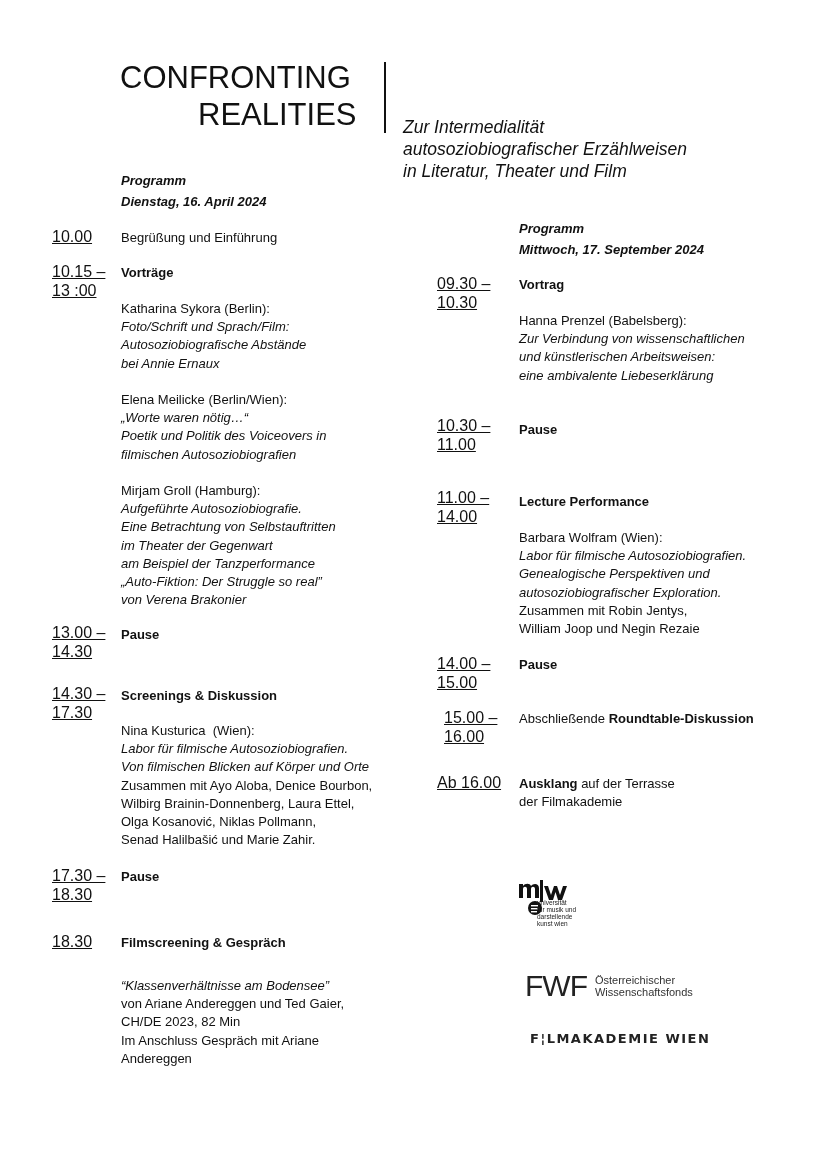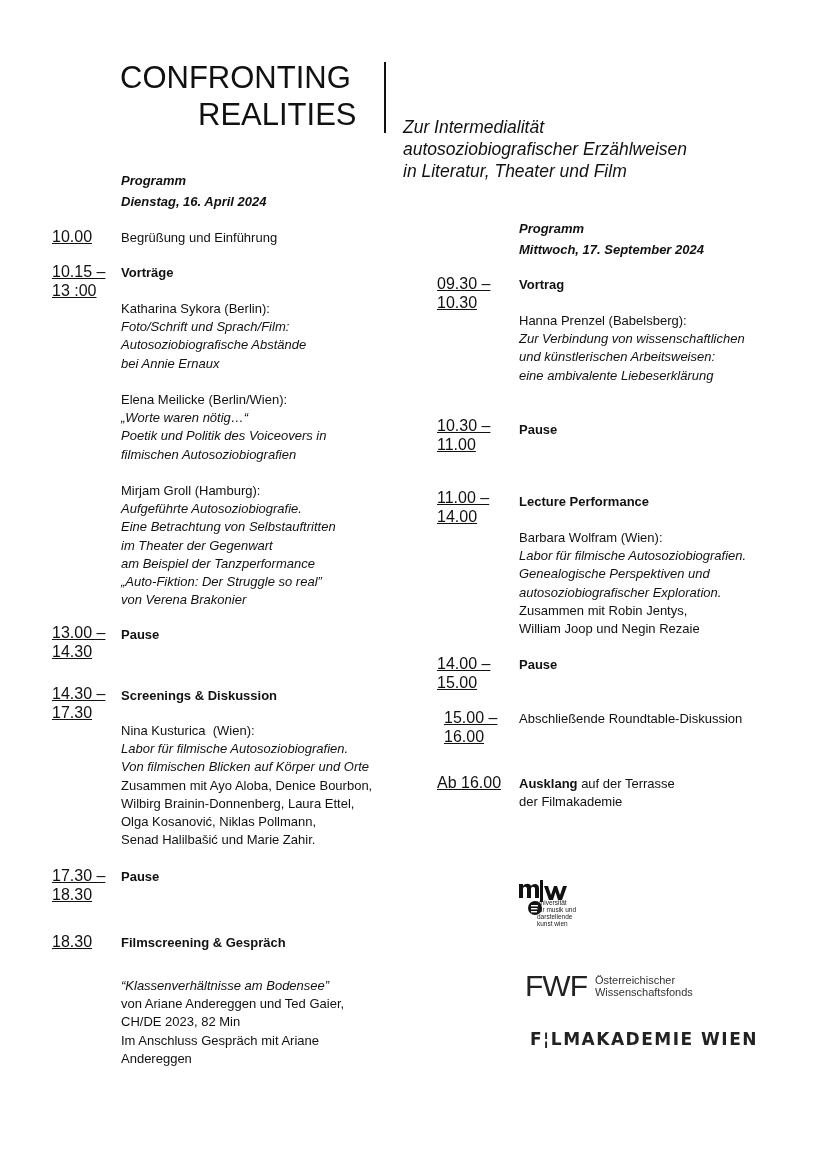--- a/index.html
+++ b/index.html
@@ -10,21 +10,21 @@
   .divider { position: absolute; left: 384px; top: 62px; width: 2px; height: 71px; background: #111; }
   .subtitle { font-size: 17.5px; line-height: 22px; font-style: italic; color: #111; }
   .prog-head { font-size: 13px; line-height: 21px; font-weight: bold; font-style: italic; }
   .time { font-size: 16px; line-height: 19px; white-space: pre-line; text-decoration: underline; }
   .content { font-size: 13px; line-height: 18.2px; }
   .content .it { font-style: italic; }
   .content .line { display: block; white-space: nowrap; }
   .logo-mdw { position: absolute; left: 518px; top: 878px; width: 80px; height: 60px; }
   .fwf-mark { font-size: 30px; font-weight: normal; letter-spacing: -1px; line-height: 30px; color: #222; }
   .fwf-text { font-size: 11px; line-height: 12px; color: #333; }
-  .filmak { font-family: "DejaVu Sans", sans-serif; font-weight: bold; font-size: 17px; letter-spacing: 1.5px; color: #222; line-height: 20px; }
+  .filmak { font-family: "DejaVu Sans", sans-serif; font-weight: bold; font-size: 13px; letter-spacing: 1.5px; color: #222; line-height: 20px; }
 </style>
 </head>
 <body>
 
 <div class="abs title" style="left:120px; top:60px;">CONFRONTING</div>
 <div class="abs title" style="left:198px; top:97px;">REALITIES</div>
 <div class="divider"></div>
 <div class="abs subtitle" style="left:403px; top:116px;">
   <div>Zur Intermedialität</div>
   <div>autosoziobiografischer Erzählweisen</div>
@@ -129,21 +129,21 @@
   <span class="line">William Joop und Negin Rezaie</span>
 </div>
 
 <div class="abs time" style="left:437px; top:654px;">14.00 –
 15.00</div>
 <div class="abs content" style="left:519px; top:656px; font-weight:bold;">Pause</div>
 
 <div class="abs time" style="left:437px; top:708px;margin-left:7px;">15.00 –
 16.00</div>
 <div class="abs content" style="left:519px; top:710px; white-space:nowrap;">
-  <span style="white-space:pre;">Abschließende </span><span style="font-weight:normal;text-align:center;">Roundtable-Diskussion</span>
+  <span style="white-space:pre;">Abschließende </span><span style="font-weight:bold;text-align:center;">Roundtable-Diskussion</span>
 </div>
 
 <div class="abs time" style="left:437px; top:773px;">Ab 16.00</div>
 <div class="abs content" style="left:519px; top:775px; white-space:nowrap;">
   <span class="line"><span style="font-weight:bold;">Ausklang</span><span style="white-space:pre;"> auf der Terrasse</span></span>
   <span class="line">der Filmakademie</span>
 </div>
 
 <div class="logo-mdw">
   <svg width="60" height="40" viewBox="0 0 60 40" style="position:absolute; left:0; top:0;">

